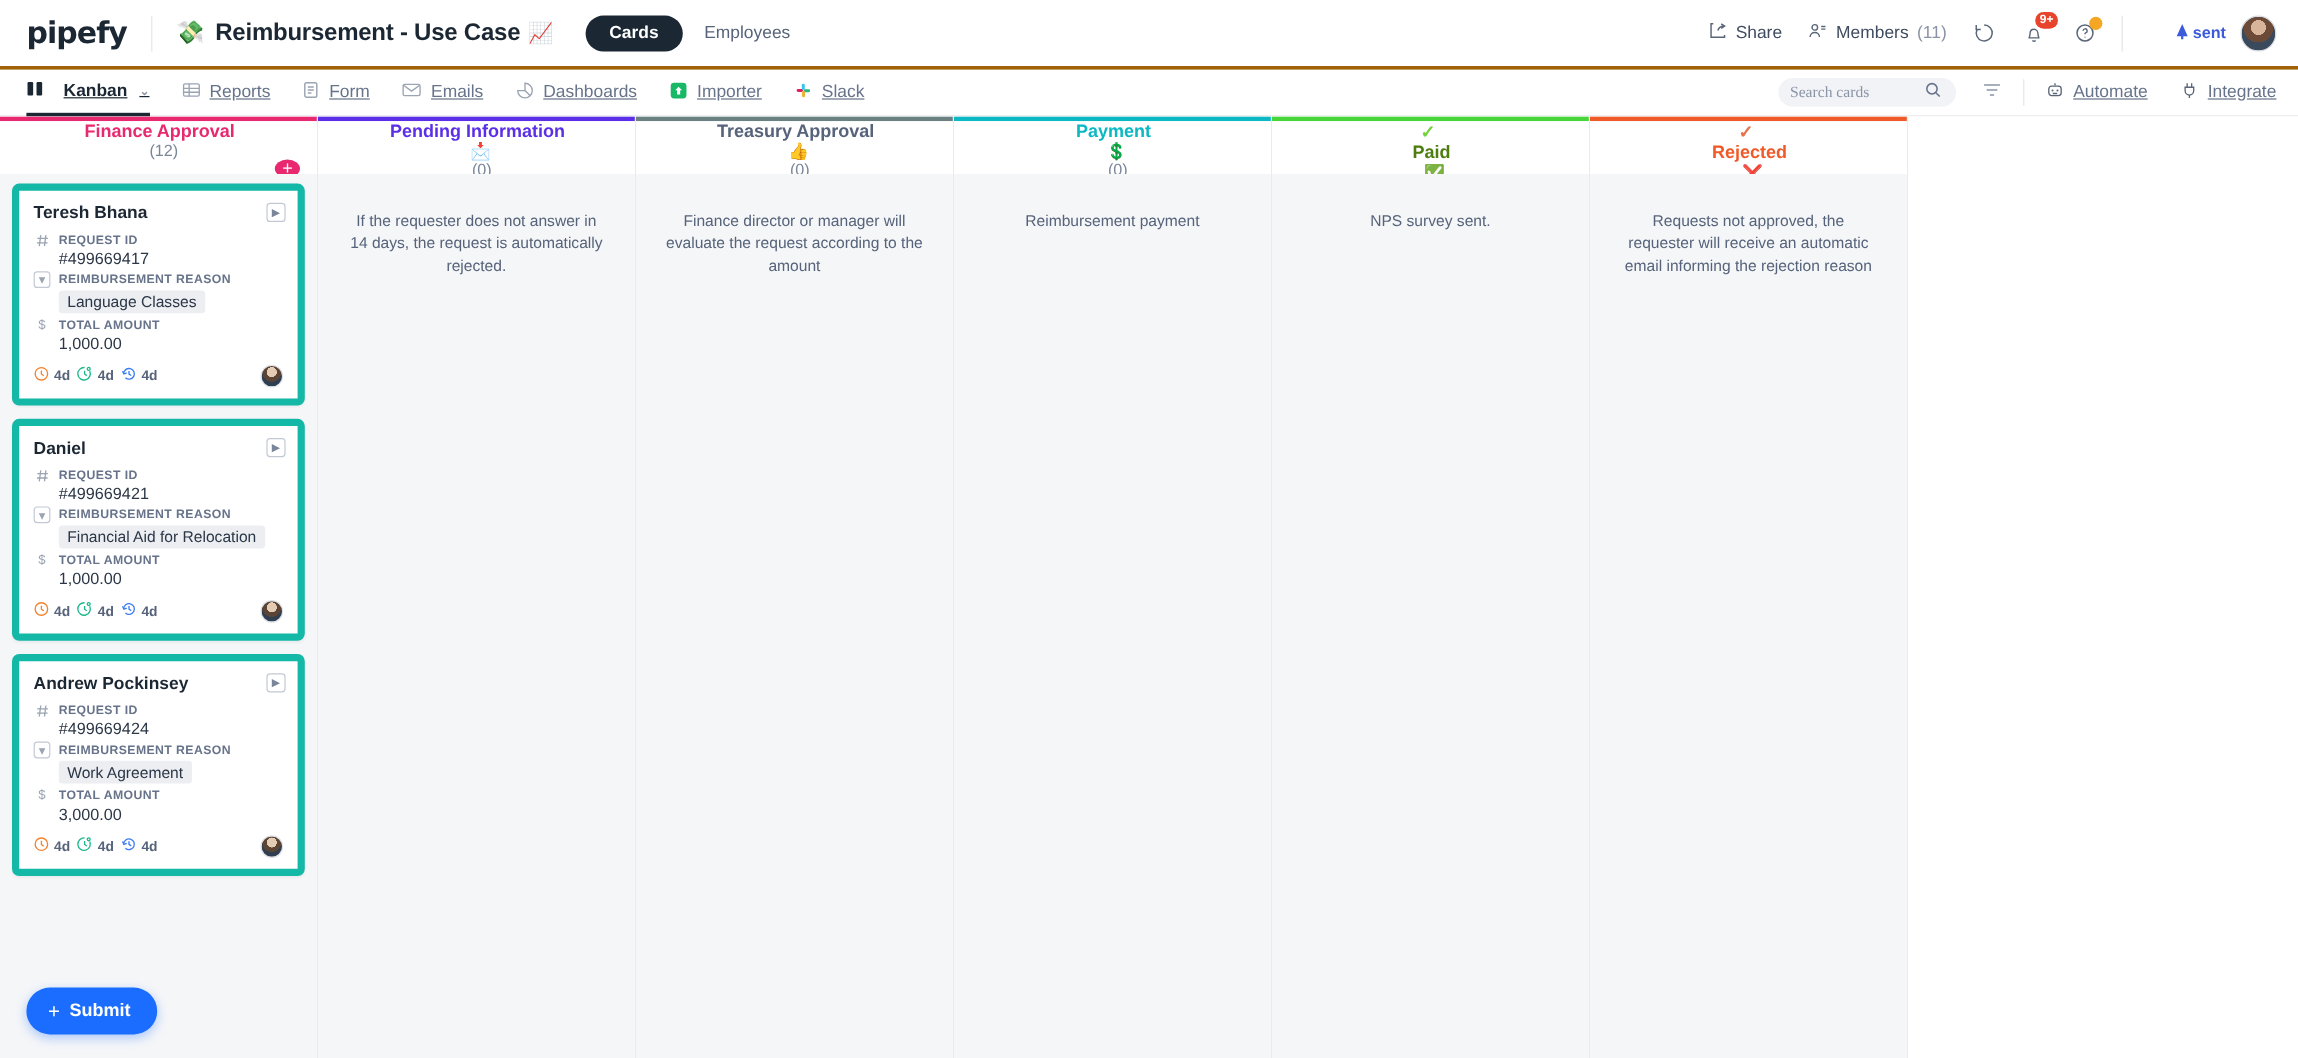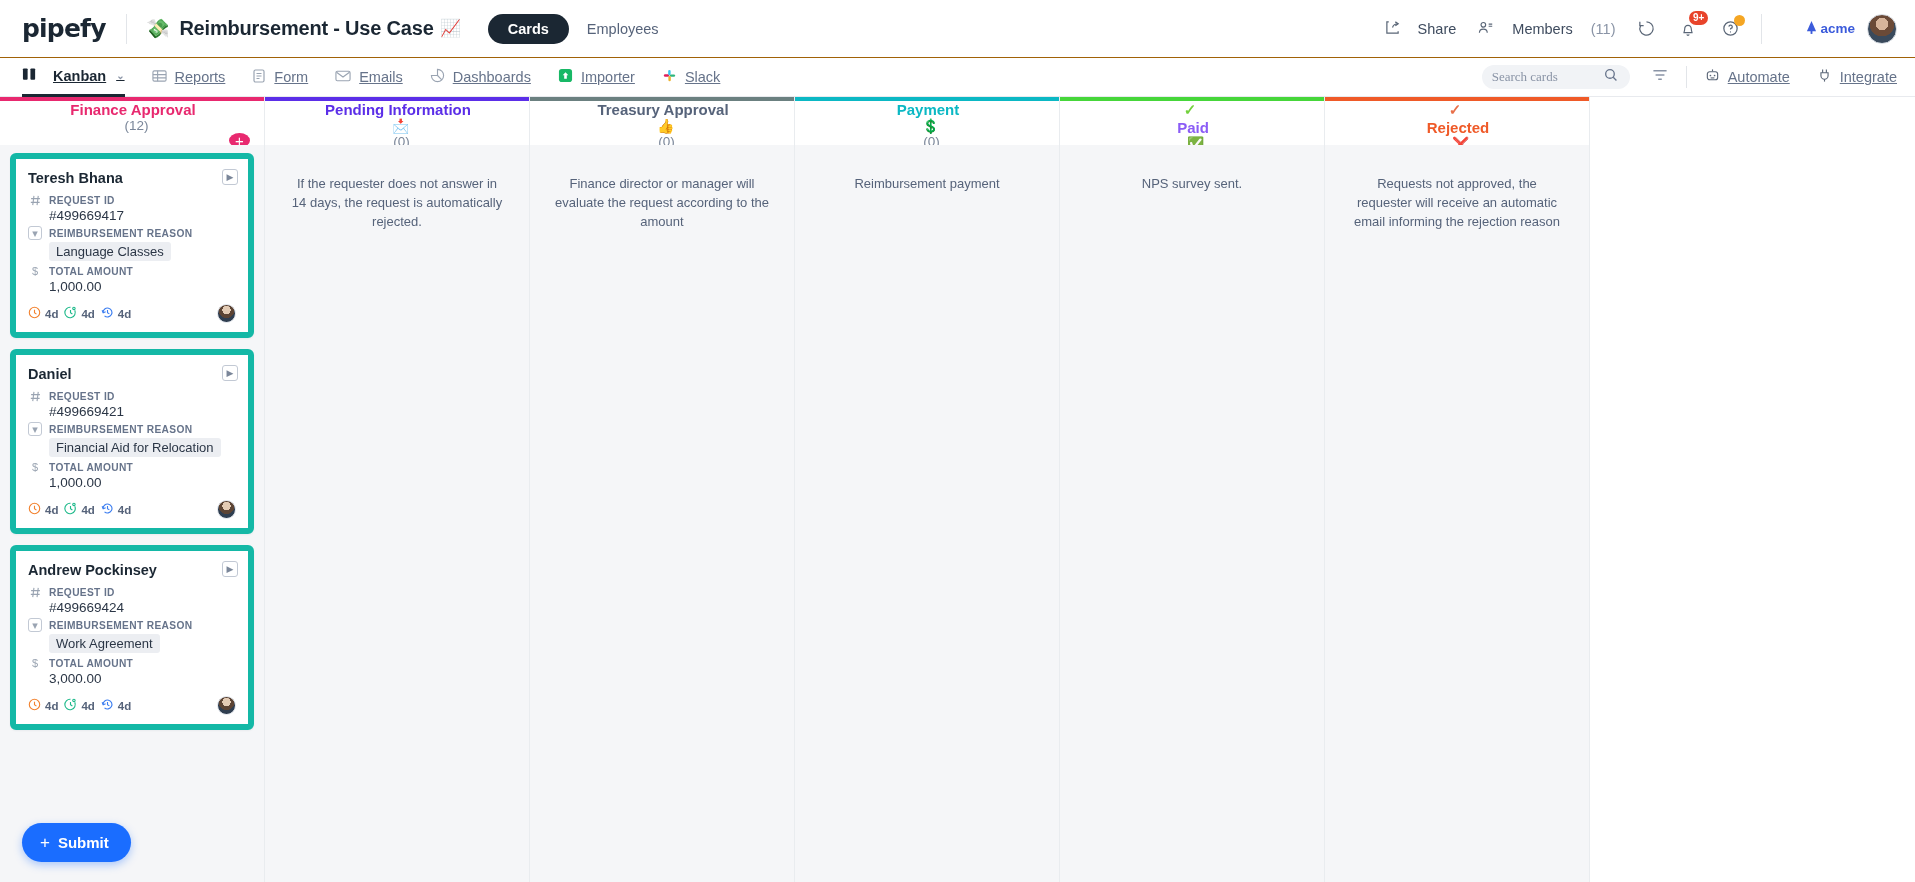--- a/index.html
+++ b/index.html
@@ -10,21 +10,21 @@
     overflow: hidden;
   }
 
   
   .topbar {
     height: 58px;
     display: flex;
     align-items: center;
     padding: 0 18px 0 22px;
     background: #fff;
-    border-bottom: 1px solid #a16207;
+    border-bottom: 3px solid #a16207;
     position: relative;
   }
   .logo {
     font-family: "DejaVu Sans", sans-serif;
     font-size: 25px;
     font-weight: 700;
     letter-spacing: -0.8px;
     color: #1b2733;
   }
   .vdiv {
@@ -47,21 +47,21 @@
     cursor: pointer;
   }
   .seg-employees {
     margin-left: 18px;
     color: #56637a;
     font-size: 14.5px;
     cursor: pointer;
   }
   .spacer { flex: 1; }
   .hdr-item {
-    display: flex; align-items: center; gap: 18px;
+    display: flex; align-items: center; gap: 7px;
     font-size: 14.5px; color: #3f4c5f; margin-left: 22px; cursor: pointer;
     white-space: nowrap;
   }
   .hdr-item .count { color: #8a94a6; }
   .icon-btn {
     margin-left: 20px; position: relative; cursor: pointer;
     display: flex; align-items: center; justify-content: center;
     width: 22px; height: 22px;
   }
   .badge-9 {
@@ -293,21 +293,21 @@
 
   <div class="vdiv"></div>
 
   <div class="acme">
     <span>
       <svg width="11" height="13" viewBox="0 0 12 14" fill="#3b5bdb">
           <path d="M6 0l5 11H1z"></path>
           <rect x="5" y="10" width="2" height="4"></rect>
         </svg>
     </span>
-    <span>acme</span>
+    <span>sent</span>
   </div>
 
   <div class="avatar-img"></div>
 </div>
 
 <div class="navbar">
 
   <div class="nav-tab active">
     <span>
       <svg width="15" height="14" viewBox="0 0 16 14">
@@ -624,21 +624,21 @@
         <span class="col-count">(0)</span>
       </div>
       <div class="col-body">
         <div class="col-hint">Reimbursement payment</div>
       </div>
     </div>
     <div class="column">
       <div class="col-topline" style="background: rgb(70, 214, 58);"></div>
       <div class="col-head">
         <span class="col-check" style="color: rgb(115, 209, 61);">✓</span>
-        <span class="col-title" style="color: #8b5cf6;">Paid</span>
+        <span class="col-title" style="color: #4d7c0f;">Paid</span>
         <span class="col-emoji">✅</span>
         <span class="col-count">(0)</span>
       </div>
       <div class="col-body">
         <div class="col-hint">NPS survey sent.</div>
       </div>
     </div>
     <div class="column">
       <div class="col-topline" style="background: rgb(239, 90, 40);"></div>
       <div class="col-head">

